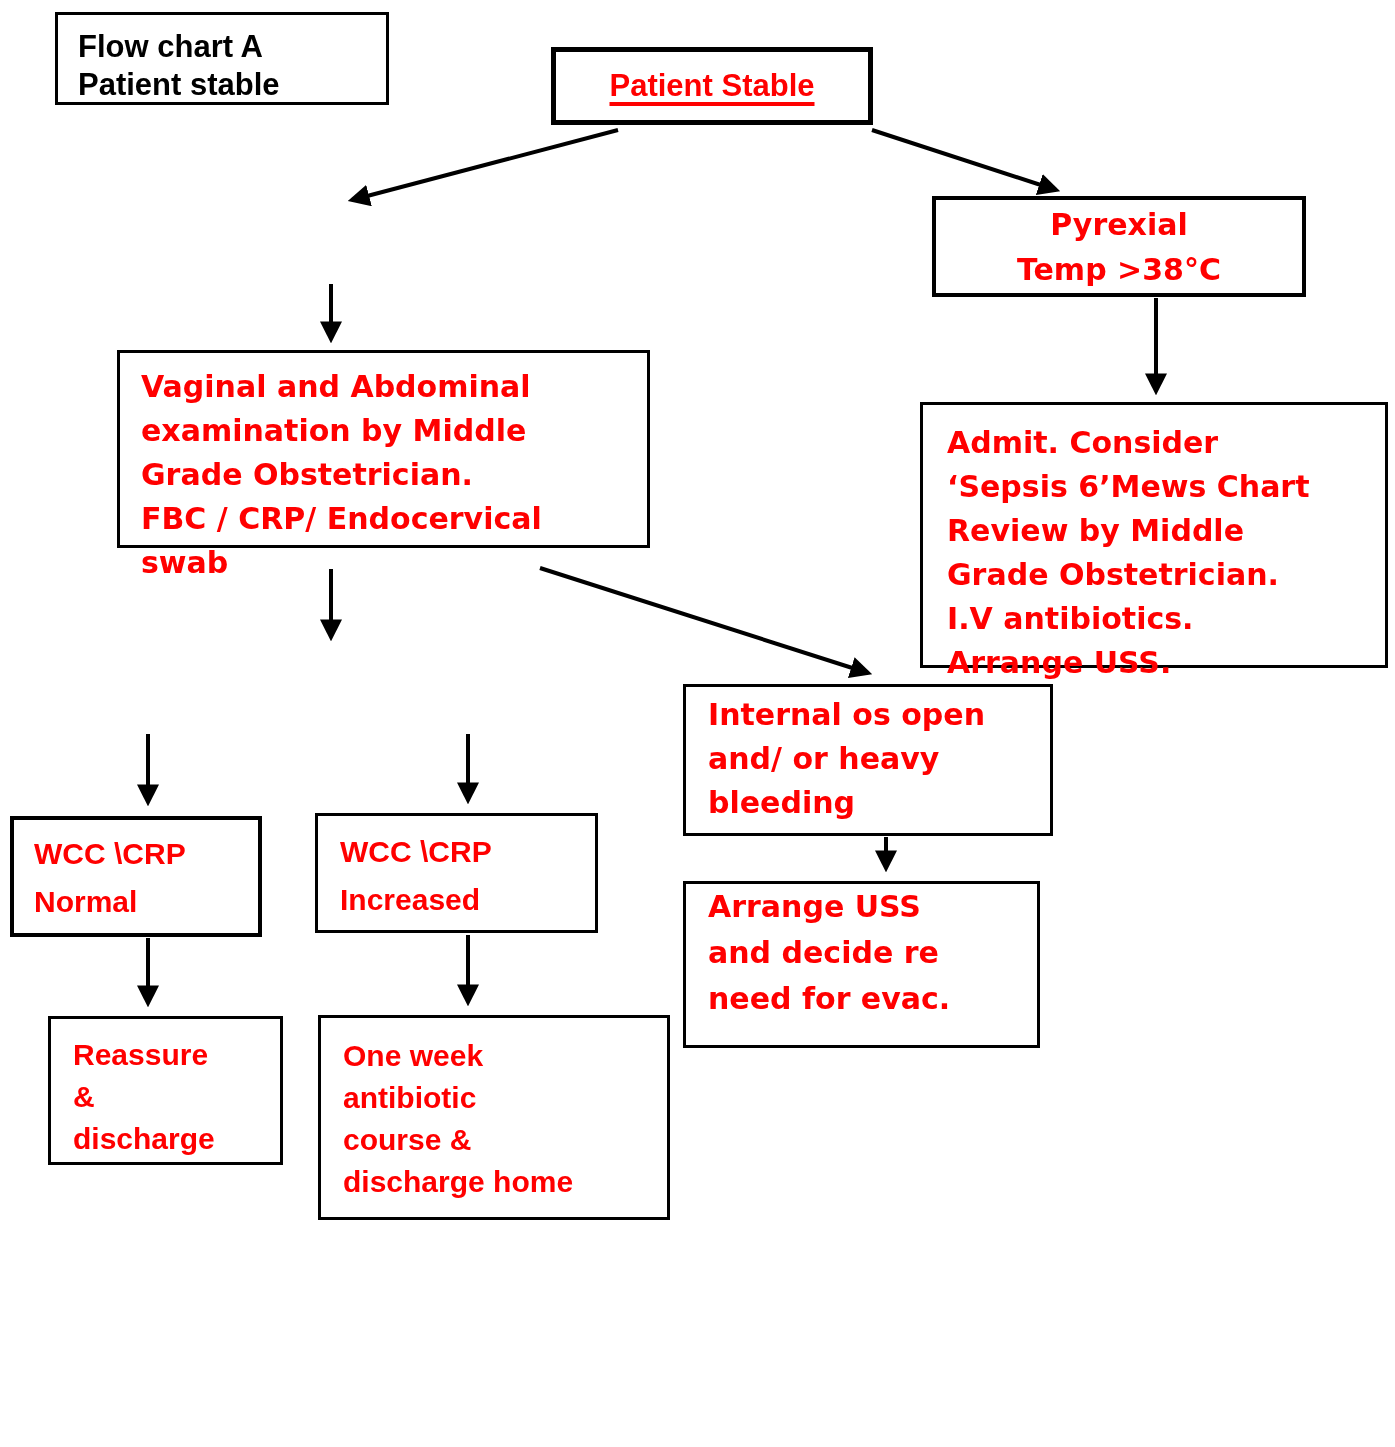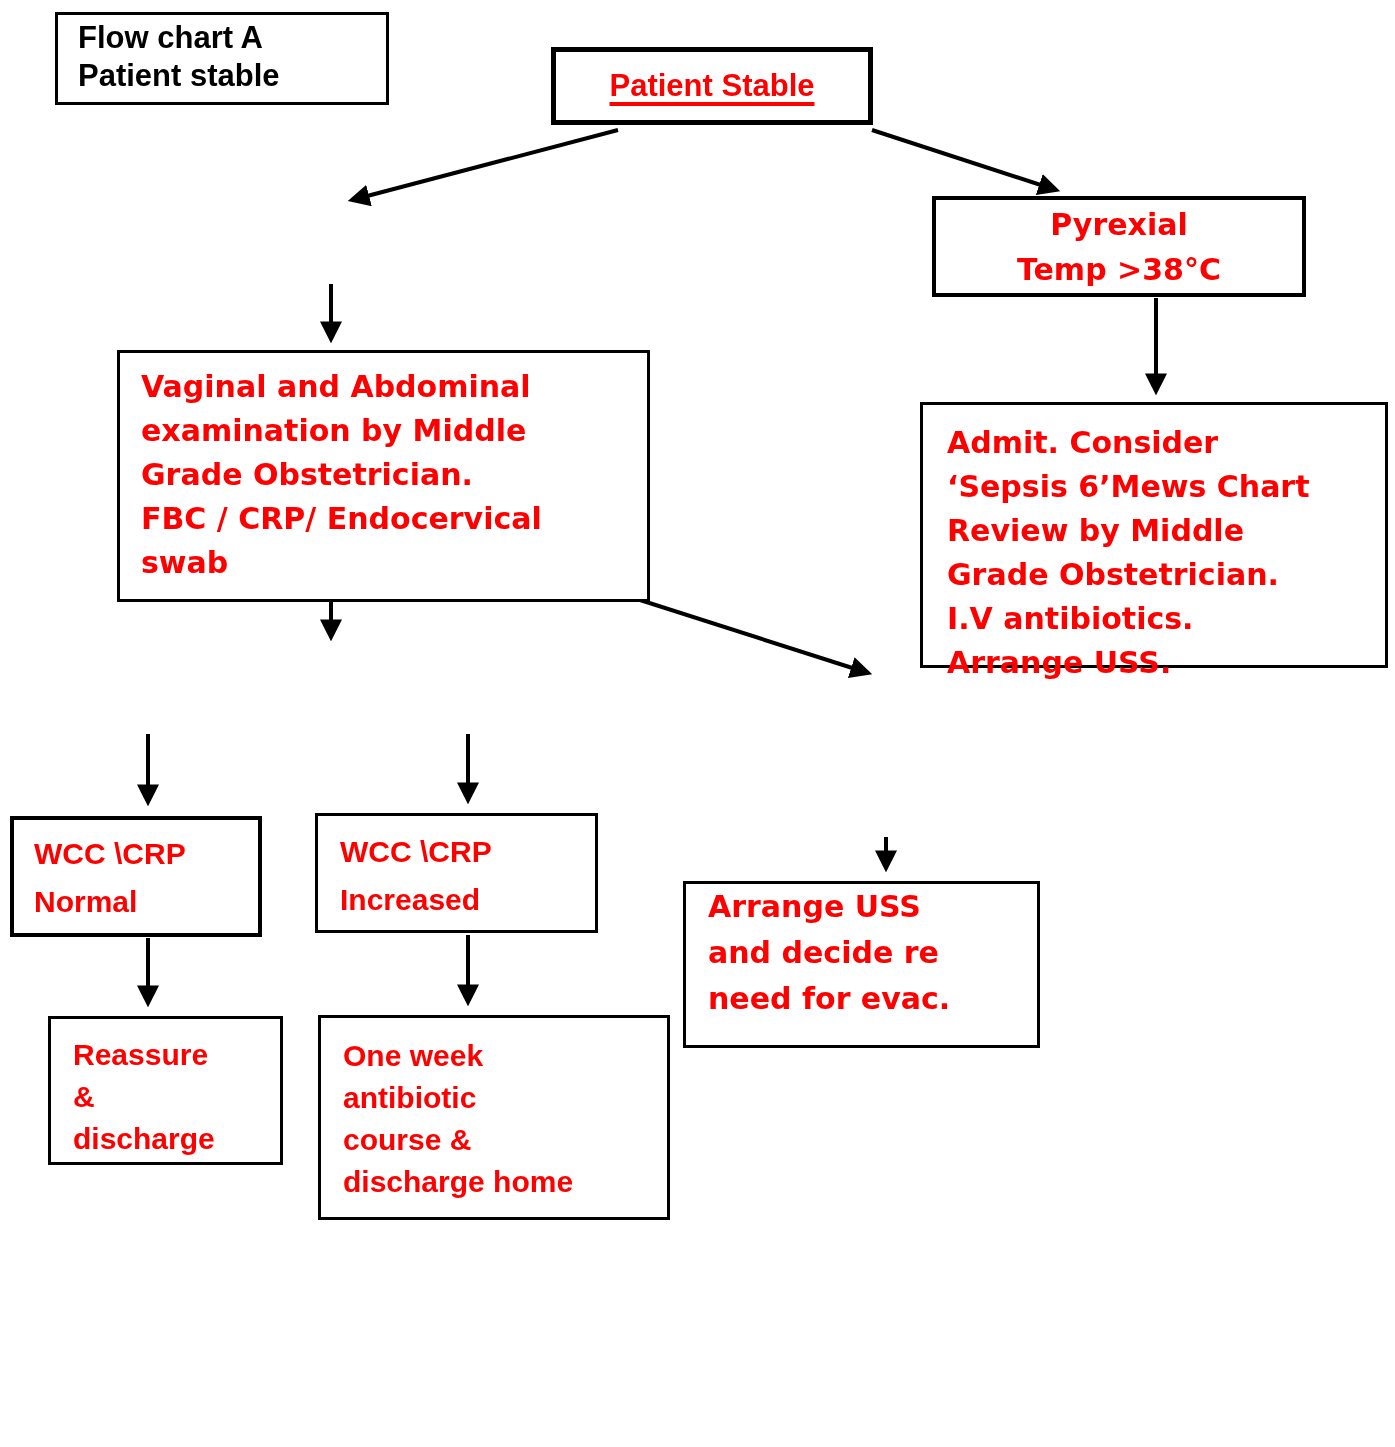--- a/index.html
+++ b/index.html
@@ -17,26 +17,26 @@
     background:#ffffff;
     border:3px solid #000000;
     color:#ff0000;
     font-weight:bold;
   }
   .node .node-text{white-space:pre-line;display:block;}
   .wide{font-family:"DejaVu Sans",sans-serif;}
   .blacktext{color:#000000;}
   .flexcenter{display:flex;align-items:center;justify-content:center;text-align:center;}
 
-  .n-title{left:55px;top:12px;width:334px;height:93px;font-size:31px;line-height:38px;padding:4px 8px 0 20px;}
+  .n-title{left:55px;top:12px;width:334px;height:93px;font-size:31px;line-height:38px;padding:13px 8px 0 20px;}
   .n-patient{left:551px;top:47px;width:322px;height:78px;border-width:5px;font-size:31px;}
   .n-patient .node-text{text-decoration:underline;text-decoration-thickness:4px;text-underline-offset:6px;}
   .n-apyrexial{left:197px;top:214px;width:353px;height:68px;font-size:30px;}
   .n-pyrexial{left:932px;top:196px;width:374px;height:101px;border-width:4px;font-size:30px;line-height:45px;}
-  .n-exam{left:117px;top:350px;width:533px;height:252px;font-size:30px;line-height:44px;padding:12px 8px 0 21px;}
+  .n-exam{left:117px;top:350px;width:533px;height:198px;font-size:30px;line-height:44px;padding:12px 8px 0 21px;}
   .n-admit{left:920px;top:402px;width:468px;height:266px;font-size:30px;line-height:44px;padding:16px 6px 0 24px;}
   .n-internalcx{left:63px;top:649px;width:517px;height:83px;font-size:30px;padding:13px 0 0 21px;}
   .n-osopen{left:683px;top:684px;width:370px;height:152px;font-size:30px;line-height:44px;padding:6px 0 0 22px;}
   .n-wccn{left:10px;top:816px;width:252px;height:121px;border-width:4px;font-size:30px;line-height:48px;padding:10px 0 0 20px;}
   .n-wcci{left:315px;top:813px;width:283px;height:120px;font-size:30px;line-height:48px;padding:12px 0 0 22px;}
   .n-uss{left:683px;top:881px;width:357px;height:167px;font-size:30px;line-height:46px;padding:0 0 0 22px;}
   .n-reassure{left:48px;top:1016px;width:235px;height:149px;font-size:30px;line-height:42px;padding:15px 0 0 22px;}
   .n-oneweek{left:318px;top:1015px;width:352px;height:205px;font-size:30px;line-height:42px;padding:17px 0 0 22px;}
   .n-note{left:35px;top:1252px;width:637px;height:185px;font-size:31px;line-height:42px;padding:10px 0 0 20px;}
 </style>
@@ -90,20 +90,25 @@
   <div class="node n-admit wide">
     <span class="node-text">Admit. Consider
 ‘Sepsis 6’Mews Chart
 Review by Middle
 Grade Obstetrician.
 I.V antibiotics.
 Arrange USS.</span>
   </div>
 
 
+  <div class="node n-osopen wide">
+    <span class="node-text">Internal os open
+and/ or heavy
+bleeding</span>
+  </div>
 
   <div class="node n-wccn">
     <span class="node-text">WCC \CRP
 Normal</span>
   </div>
 
   <div class="node n-wcci">
     <span class="node-text">WCC \CRP
 Increased</span>
   </div>

